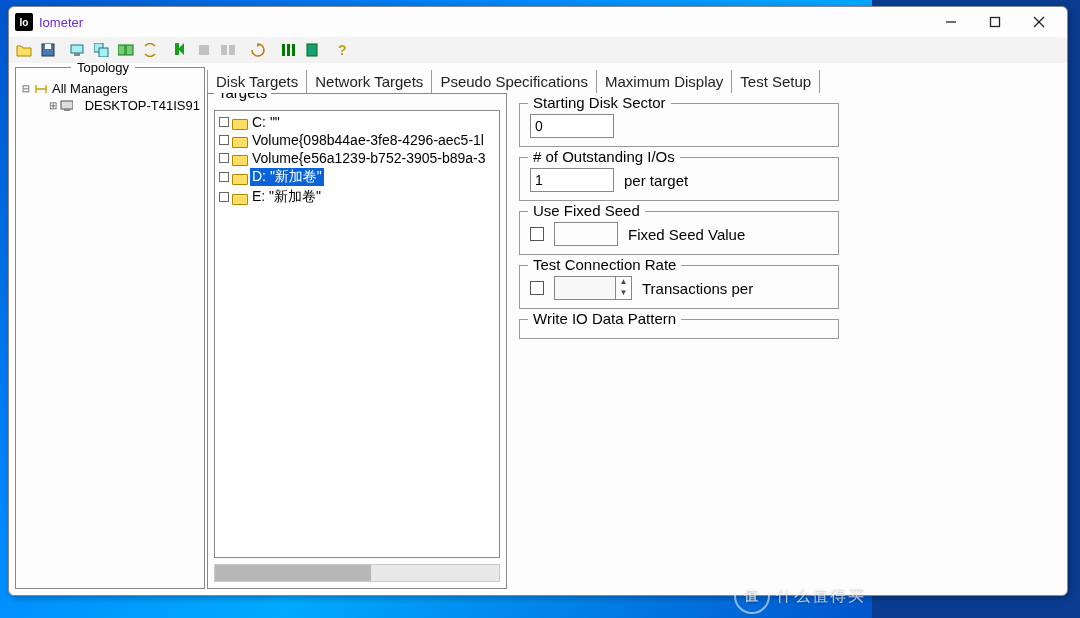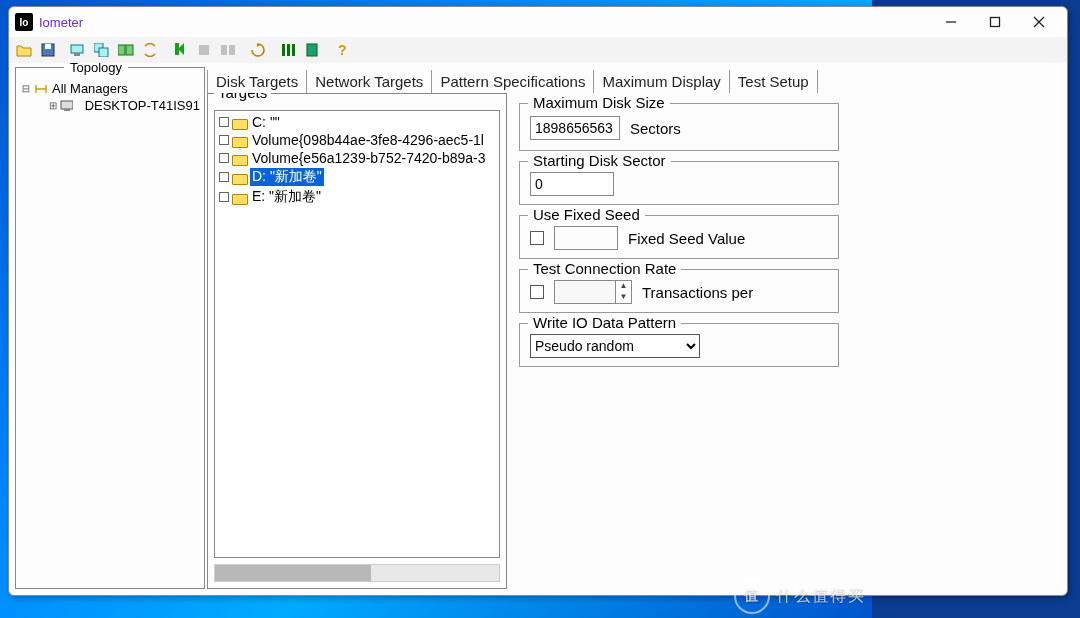--- a/index.html
+++ b/index.html
@@ -9,21 +9,21 @@
   .titlebar { height:30px; display:flex; align-items:center; padding:0 6px; border-top-left-radius:6px; border-top-right-radius:6px; }
   .titlebar .app-icon { width:18px; height:18px; background:#000; color:#fff; font-size:10px; font-weight:bold; display:flex; align-items:center; justify-content:center; margin-right:6px; border-radius:2px; }
   .titlebar .title { font-size:13px; color:#6d28d9; }
   .winctrls { margin-left:auto; display:flex; }
   .winctrls .ctrl { width:44px; height:28px; display:flex; align-items:center; justify-content:center; color:#222; font-size:12px; }
   .toolbar { height:26px; background:#f3f3f3; display:flex; align-items:center; padding:0 4px; gap:2px; }
   .tbtn { width:22px; height:22px; border:1px solid transparent; display:flex; align-items:center; justify-content:center;}
   .tbtn.sep { width:4px; border:none; background:none; }
   .body { flex:1 1 auto; display:flex; gap:0; padding:4px 6px 6px 6px; overflow:hidden; }
   .topology { width:190px; border:1px solid #888; position:relative; padding-top:4px; }
-  .topology .caption { position:absolute; top:-8px; left:48px; background:#fdfdfd; padding:0 6px; font-size:13px; }
+  .topology .caption { position:absolute; top:-8px; left:55px; background:#fdfdfd; padding:0 6px; font-size:13px; }
   .tree { padding:8px 4px; font-size:13px; }
   .tree-row { display:flex; align-items:center; white-space:nowrap; padding:1px 0; }
   .tree-row .exp { width:12px; font-size:10px; color:#555; text-align:center; margin-right:2px;}
   .tree-row.child { padding-left:28px;}
   .main { flex:1; display:flex; flex-direction:column; margin-left:2px; }
   .tabs { display:flex; height:26px; align-items:flex-end; }
   .tab { padding:3px 8px 3px 8px; font-size:15px; color:#222; border-right:1px solid #999; cursor:default; }
   .tab:first-child { border-left:1px solid #999; }
   .tab.active { background:#fdfdfd; }
   .tabcontent { flex:1; display:flex; overflow:hidden;justify-content:space-between; }
@@ -186,21 +186,21 @@
               </svg>
             <span style="margin-left:12px">DESKTOP-T41IS91</span>
           </div>
         </div>
       </div>
 
       <div class="main">
         <div class="tabs">
           <div class="tab active">Disk Targets</div>
           <div class="tab">Network Targets</div>
-          <div class="tab">Pattern Specifications</div>
+          <div class="tab">Pseudo Specifications</div>
           <div class="tab">Maximum Display</div>
           <div class="tab">Test Setup</div>
         </div>
 
         <div class="tabcontent">
           <div class="targets-group">
             <div class="caption">Targets</div>
             <div class="target-list">
               <div class="inner" id="target-items">
                   <div class="trow">
@@ -209,55 +209,55 @@
                     <span class="label">C: ""</span>
                   </div>
                   <div class="trow">
                     <span class="box"></span>
                     <span class="disk-icon"></span>
                     <span class="label">Volume{098b44ae-3fe8-4296-aec5-1l</span>
                   </div>
                   <div class="trow">
                     <span class="box"></span>
                     <span class="disk-icon"></span>
-                    <span class="label">Volume{e56a1239-b752-7420-b89a-3</span>
+                    <span class="label">Volume{e56a1239-b752-3905-b89a-3</span>
                   </div>
                   <div class="trow selected">
                     <span class="box"></span>
                     <span class="disk-icon"></span>
                     <span class="label">D: "新加卷"</span>
                   </div>
                   <div class="trow">
                     <span class="box"></span>
                     <span class="disk-icon"></span>
                     <span class="label">E: "新加卷"</span>
                   </div>
                 </div>
             </div>
             <div class="hscroll">
                 <div class="thumb"></div>
               </div>
           </div>
 
           <div class="settings">
-            <div class="group">
-              <div class="gcaption">Maximum Disk Size</div>
-              <div class="row">
-                <input class="txt" style="width: 90px;" value="1898656563">
-                <span class="unitlbl">Sectors</span>
-              </div>
-            </div>
 
             <div class="group narrow">
               <div class="gcaption">Starting Disk Sector</div>
               <div class="row">
                 <input class="txt" style="width: 84px;" value="0">
               </div>
             </div>
 
+            <div class="group narrow">
+              <div class="gcaption"># of Outstanding I/Os</div>
+              <div class="row">
+                <input class="txt" style="width: 84px;" value="1">
+                <span class="unitlbl">per target</span>
+              </div>
+            </div>
 
             <div class="group narrow">
               <div class="gcaption">Use Fixed Seed</div>
               <div class="row">
                 <span class="chk"></span>
                 <input class="txt" style="width: 64px;" disabled="">
                 <span class="unitlbl">Fixed Seed Value</span>
               </div>
             </div>
 
@@ -271,25 +271,20 @@
                       <div>▲</div>
                       <div>▼</div>
                     </div>
                 </div>
                 <span class="unitlbl">Transactions per</span>
               </div>
             </div>
 
             <div class="group narrow">
               <div class="gcaption">Write IO Data Pattern</div>
-              <div class="row">
-                <select class="sel">
-                  <option>Pseudo random</option>
-                </select>
-              </div>
             </div>
           </div>
         </div>
       </div>
     </div>
   </div>
 
   <div class="watermark">
     <div class="circ">值</div>
     <span>什么值得买</span>

